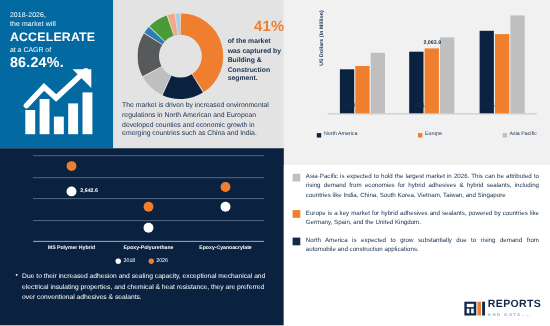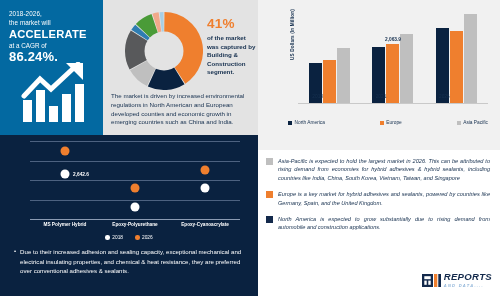--- a/index.html
+++ b/index.html
@@ -40,20 +40,21 @@
     position: absolute; left: 103px; top: 0;
     width: 155px; height: 135px;
     background: #e3e3e3;
     padding: 6px 6px 0 6px;
   }
   .donut-wrap { position: absolute; left: 22px; top: 12px; width: 78px; height: 78px; }
   .pct-block { position: absolute; left: 104px; top: 16px; width: 50px; }
   .pct-number {
     color: #ef7f2e; font-size: 13.5px; font-weight: bold; letter-spacing: .2px;
     line-height: 15px;
+    margin-left: 24px;
   }
   .pct-desc {
     color: #16304f; font-size: 6.2px; font-weight: bold; line-height: 8.6px;
     margin-top: 3px;
   }
   .light-paragraph {
     position: absolute; left: 8px; top: 92px; width: 144px;
     color: #16304f; font-size: 6.2px; line-height: 8.8px;
   }
 
@@ -160,21 +161,20 @@
   }
   .navy-bullet-dot { color: #ffffff; font-size: 6px; line-height: 9.6px; }
   .navy-bullet-text { color: #ffffff; font-size: 6.1px; line-height: 9.6px; }
 
   
   .panel-bullets {
     position: absolute; left: 258px; top: 150px;
     width: 242px; height: 146px;
     background: #ffffff;
     padding: 7px 10px 0 8px;
-    font-style: italic;
   }
   .bullet-row { display: flex; gap: 5px; margin-bottom: 8px; }
   .bullet-swatch { width: 7px; height: 7px; flex: 0 0 7px; margin-top: 1px; }
   .bullet-swatch.gray { background: #bfbfbf; }
   .bullet-swatch.orange { background: #ef7f2e; }
   .bullet-swatch.navy { background: #13294b; }
   .bullet-text {
     color: #16304f; font-size: 5.6px; line-height: 8.4px;
     text-align: justify;
   }

